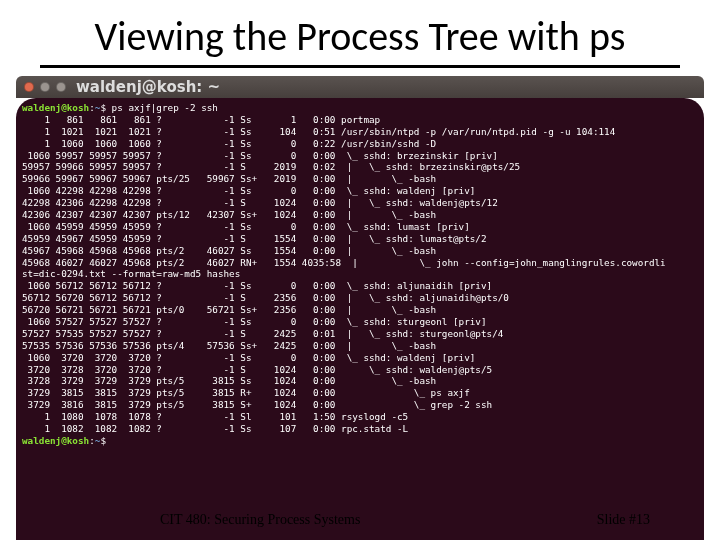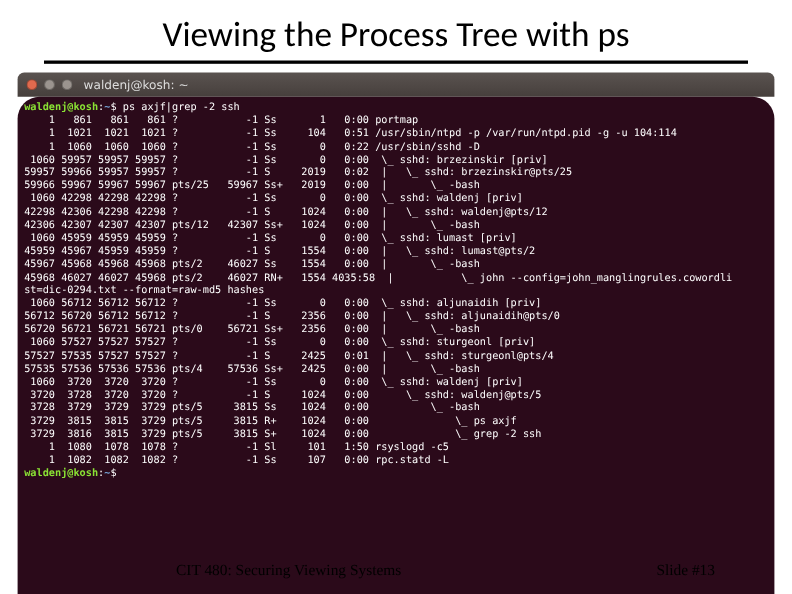--- a/index.html
+++ b/index.html
@@ -5,21 +5,21 @@
   * { margin: 0; padding: 0; box-sizing: border-box; }
   body {
     width: 720px;
     height: 540px;
     background: #fff;
     font-family: Arial, sans-serif;
     overflow: hidden;
     position: relative;
   }
   .slide-title {
-    font-size: 32px;
+    font-size: 40px;
     font-weight: normal;
     text-align: center;
     padding: 12px 0 2px 0;
     font-family: Calibri, Arial, sans-serif;
   }
   .title-underline {
     height: 3px;
     background: #000;
     margin: 2px 40px 8px 40px;
   }
@@ -37,22 +37,22 @@
   }
   .tb-dot {
     width: 10px; height: 10px; border-radius: 50%;
     border: 1px solid rgba(0,0,0,.3);
   }
   .tb-close { background: #e06a4e; }
   .tb-min   { background: #9b948f; }
   .tb-max   { background: #9b948f; }
   .tb-title {
     color: #ddd;
-    font-size: 11px;
-    font-weight: normal;
+    font-size: 15px;
+    font-weight: bold;
     margin-left: 4px;
     font-family: "DejaVu Sans", Arial, sans-serif;
   }
   .terminal {
     background: #2b0a1a; 
     color: #fff;
     font-family: "DejaVu Sans Mono", Menlo, Consolas, monospace;
     font-size: 9.3px;
     line-height: 1.28;
     padding: 4px 6px 4px 6px;
@@ -86,15 +86,15 @@
   <div class="term-titlebar">
     <span class="tb-dot tb-close"></span>
     <span class="tb-dot tb-min"></span>
     <span class="tb-dot tb-max"></span>
     <span class="tb-title">waldenj@kosh: ~</span>
   </div>
   <div class="terminal" id="terminal"><span class="term-line"><span><span class="prompt-user">waldenj@kosh</span><span class="prompt-sym">:</span><span class="prompt-path">~</span><span class="prompt-sym">$ </span></span><span>ps axjf|grep -2 ssh</span></span><span class="term-line">    1   861   861   861 ?           -1 Ss       1   0:00 portmap</span><span class="term-line">    1  1021  1021  1021 ?           -1 Ss     104   0:51 /usr/sbin/ntpd -p /var/run/ntpd.pid -g -u 104:114</span><span class="term-line">    1  1060  1060  1060 ?           -1 Ss       0   0:22 /usr/sbin/sshd -D</span><span class="term-line"> 1060 59957 59957 59957 ?           -1 Ss       0   0:00  \_ sshd: brzezinskir [priv]</span><span class="term-line">59957 59966 59957 59957 ?           -1 S     2019   0:02  |   \_ sshd: brzezinskir@pts/25</span><span class="term-line">59966 59967 59967 59967 pts/25   59967 Ss+   2019   0:00  |       \_ -bash</span><span class="term-line"> 1060 42298 42298 42298 ?           -1 Ss       0   0:00  \_ sshd: waldenj [priv]</span><span class="term-line">42298 42306 42298 42298 ?           -1 S     1024   0:00  |   \_ sshd: waldenj@pts/12</span><span class="term-line">42306 42307 42307 42307 pts/12   42307 Ss+   1024   0:00  |       \_ -bash</span><span class="term-line"> 1060 45959 45959 45959 ?           -1 Ss       0   0:00  \_ sshd: lumast [priv]</span><span class="term-line">45959 45967 45959 45959 ?           -1 S     1554   0:00  |   \_ sshd: lumast@pts/2</span><span class="term-line">45967 45968 45968 45968 pts/2    46027 Ss    1554   0:00  |       \_ -bash</span><span class="term-line">45968 46027 46027 45968 pts/2    46027 RN+   1554 4035:58  |           \_ john --config=john_manglingrules.cowordli</span><span class="term-line">st=dic-0294.txt --format=raw-md5 hashes</span><span class="term-line"> 1060 56712 56712 56712 ?           -1 Ss       0   0:00  \_ sshd: aljunaidih [priv]</span><span class="term-line">56712 56720 56712 56712 ?           -1 S     2356   0:00  |   \_ sshd: aljunaidih@pts/0</span><span class="term-line">56720 56721 56721 56721 pts/0    56721 Ss+   2356   0:00  |       \_ -bash</span><span class="term-line"> 1060 57527 57527 57527 ?           -1 Ss       0   0:00  \_ sshd: sturgeonl [priv]</span><span class="term-line">57527 57535 57527 57527 ?           -1 S     2425   0:01  |   \_ sshd: sturgeonl@pts/4</span><span class="term-line">57535 57536 57536 57536 pts/4    57536 Ss+   2425   0:00  |       \_ -bash</span><span class="term-line"> 1060  3720  3720  3720 ?           -1 Ss       0   0:00  \_ sshd: waldenj [priv]</span><span class="term-line"> 3720  3728  3720  3720 ?           -1 S     1024   0:00      \_ sshd: waldenj@pts/5</span><span class="term-line"> 3728  3729  3729  3729 pts/5     3815 Ss    1024   0:00          \_ -bash</span><span class="term-line"> 3729  3815  3815  3729 pts/5     3815 R+    1024   0:00              \_ ps axjf</span><span class="term-line"> 3729  3816  3815  3729 pts/5     3815 S+    1024   0:00              \_ grep -2 ssh</span><span class="term-line">    1  1080  1078  1078 ?           -1 Sl     101   1:50 rsyslogd -c5</span><span class="term-line">    1  1082  1082  1082 ?           -1 Ss     107   0:00 rpc.statd -L</span><span class="term-line"><span><span class="prompt-user">waldenj@kosh</span><span class="prompt-sym">:</span><span class="prompt-path">~</span><span class="prompt-sym">$ </span></span></span></div>
 </div>
 
 <div class="footer">
-  <span>CIT 480: Securing Viewing Systems</span>
+  <span>CIT 480: Securing Process Systems</span>
   <span>Slide #13</span>
 </div>
 
 </body></html>

